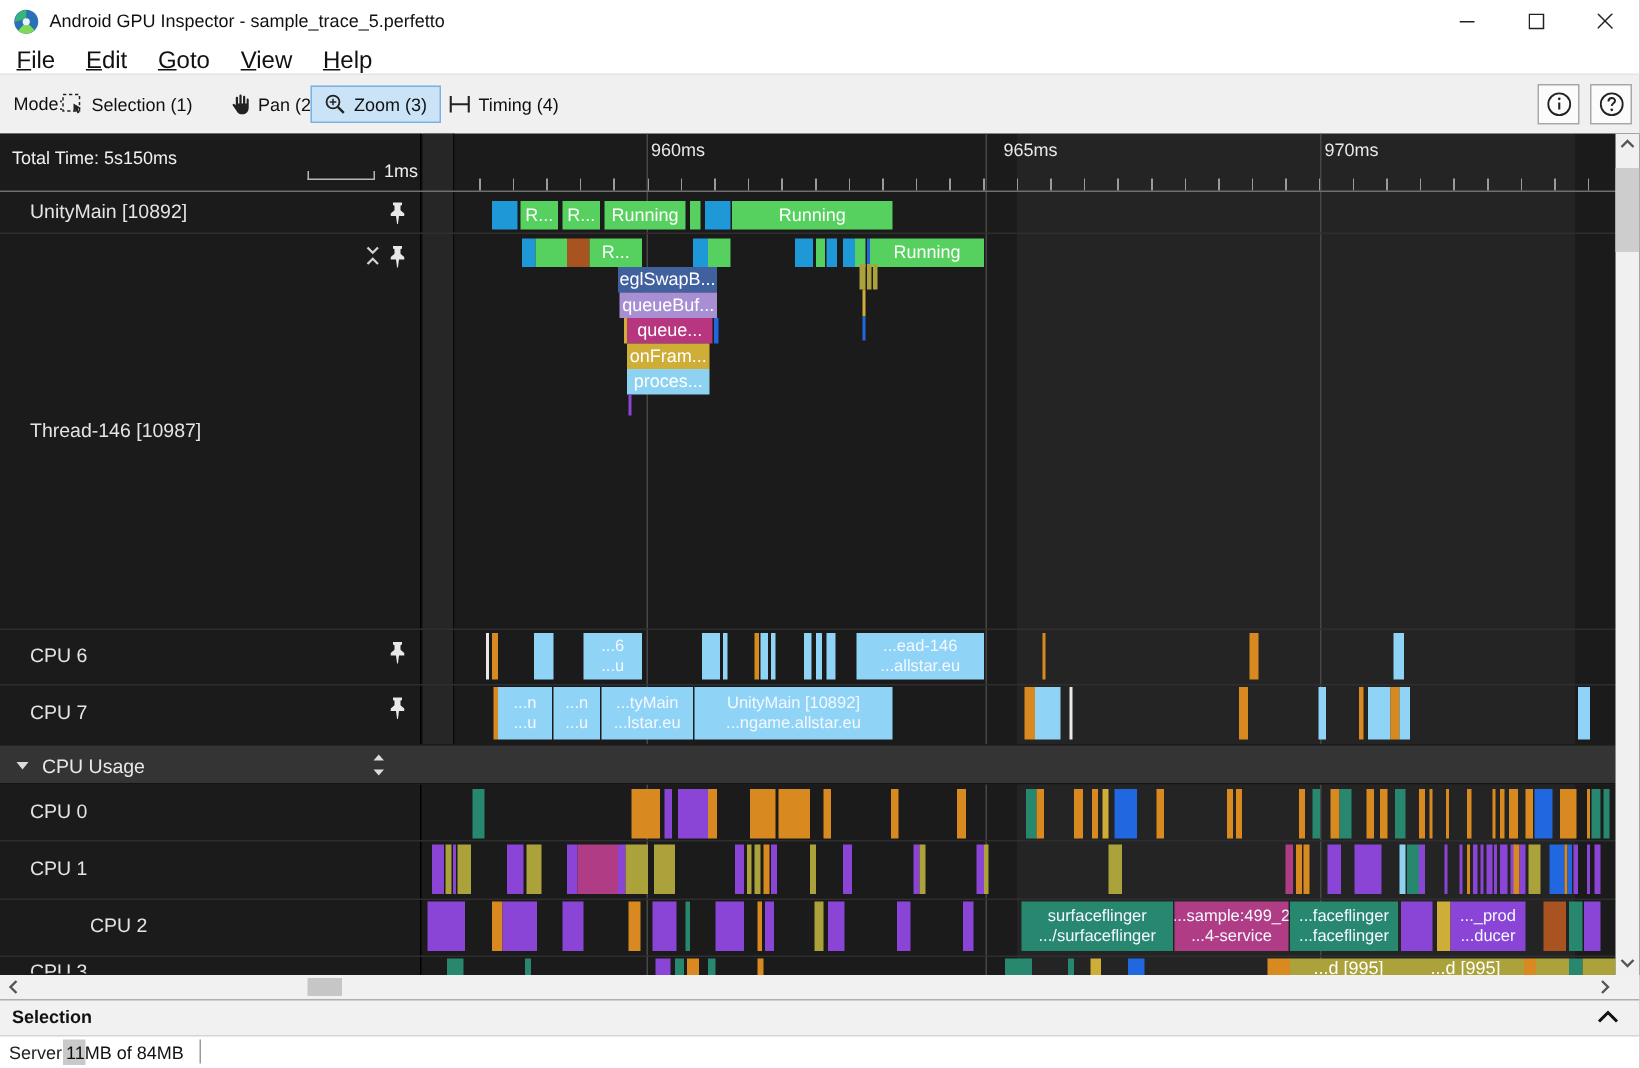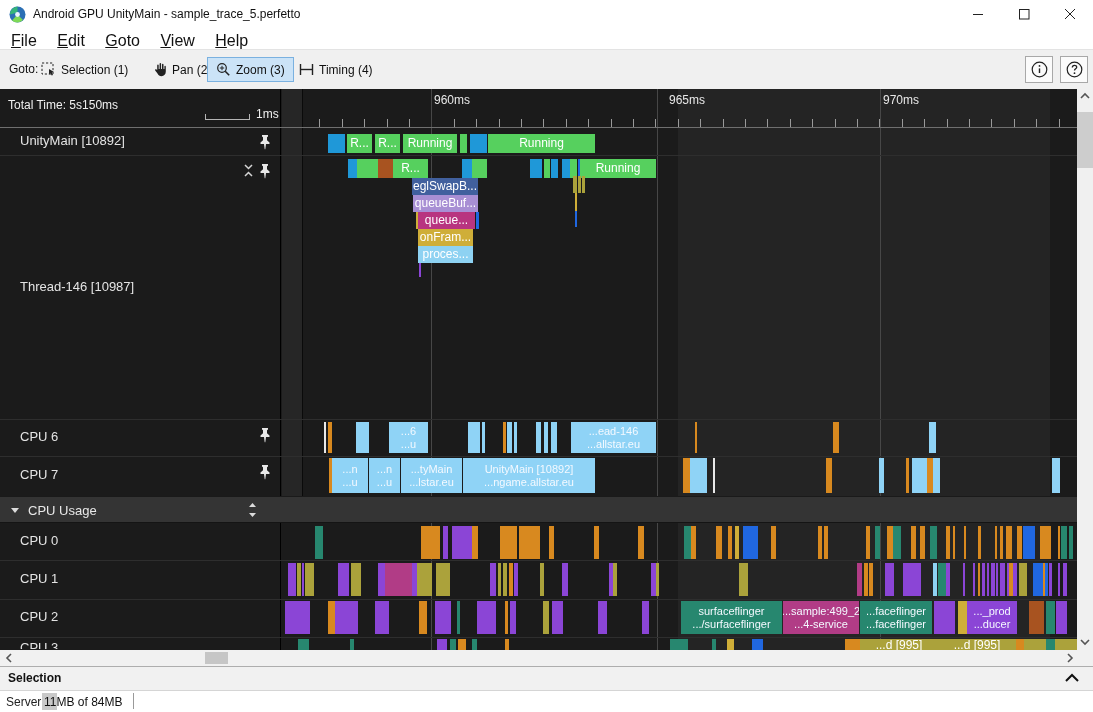--- a/index.html
+++ b/index.html
@@ -80,21 +80,21 @@
 
 <div id="app">
 
   <div class="titlebar">
     <svg class="appicon" viewBox="0 0 17 17">
       <circle cx="8.5" cy="8.5" r="8" fill="#2b6fb4"></circle>
       <path d="M8.5.5A8 8 0 0 0 1 8.5l7.5-2z" fill="#35b57a"></path>
       <path d="M3 14.5a8 8 0 0 0 11-.5L8.5 8.5z" fill="#7ed957"></path>
       <circle cx="8.5" cy="8.5" r="2.4" fill="#eaf4ff"></circle>
     </svg>
-    <span class="title">Android GPU UnityMain - sample_trace_5.perfetto</span>
+    <span class="title">Android GPU Inspector - sample_trace_5.perfetto</span>
     <div class="winbtn" style="left:955px">
       <svg width="11" height="11">
           <line x1="0" y1="5.5" x2="10" y2="5.5"></line>
         </svg>
     </div>
     <div class="winbtn" style="left:1001px">
       <svg width="11" height="11">
           <rect x="0.5" y="0.5" width="9.5" height="9.5"></rect>
         </svg>
     </div>
@@ -108,21 +108,21 @@
 
   <div class="menubar">
     <span class="menu-item">File</span>
     <span class="menu-item">Edit</span>
     <span class="menu-item">Goto</span>
     <span class="menu-item">View</span>
     <span class="menu-item">Help</span>
   </div>
 
   <div class="toolbar">
-    <span class="mode-label">Goto:</span>
+    <span class="mode-label">Mode:</span>
     <div class="tbtn" style="left:32px">
       <svg width="15" height="15" viewBox="0 0 15 15">
         <rect x="1" y="1" width="11" height="11" fill="none" stroke="#222" stroke-dasharray="2.2 1.8"></rect>
         <path d="M8 7l5 3-2.2.5L12 13l-1.3.6-1.2-2.4L8 12.6z" fill="#222"></path>
       </svg>
       <span>Selection (1)</span>
     </div>
     <div class="tbtn" style="left:144px">
       <svg width="14" height="15" viewBox="0 0 14 15">
         <path d="M4.2 8V3.2c0-1 1.5-1 1.5 0V7h.9V1.8c0-1 1.5-1 1.5 0V7h.9V2.6c0-1 1.5-1 1.5 0V7h.9V4.4c0-1 1.4-1 1.4 0v5.2c0 2.8-1.7 4.6-4.3 4.6-2 0-3-.8-4-2.6L2.2 8.4c-.5-.9.7-1.7 1.3-.8z" fill="#222"></path>
@@ -468,21 +468,21 @@
       <div class="trklabel" style="top: 340px;">CPU 6</div>
       <svg viewBox="0 0 14 16" class="pin" style="top: 338px;">
         <path d="M4 1h6v1.6l-1 .6v3l2.5 2.2V10H8l-.7 5.3h-.6L6 10H2.5V8.4L5 6.2v-3l-1-.6z" fill="#e8e8e8"></path>
       </svg>
       <div class="trklabel" style="top: 378px;">CPU 7</div>
       <svg viewBox="0 0 14 16" class="pin" style="top: 375px;">
         <path d="M4 1h6v1.6l-1 .6v3l2.5 2.2V10H8l-.7 5.3h-.6L6 10H2.5V8.4L5 6.2v-3l-1-.6z" fill="#e8e8e8"></path>
       </svg>
       <div class="trklabel" style="top: 444px;">CPU 0</div>
       <div class="trklabel" style="top: 482px;">CPU 1</div>
-      <div class="trklabel" style="top: 520px;">CPU 2</div>
+      <div class="trklabel" style="top: 520px; margin-left: 40px;">CPU 2</div>
       <div class="trklabel" style="top: 551px; height: 9px; overflow: hidden;">CPU 3</div>
     </div>
 
   <div class="hscroll">
     <svg class="harrow" style="left:5px" width="8" height="10" viewBox="0 0 8 10">
         <polyline points="6,1 2,5 6,9" fill="none" stroke="#555" stroke-width="1.6"></polyline>
       </svg>
     <div class="thumb"></div>
     <svg class="harrow" style="left:1066px" width="8" height="10" viewBox="0 0 8 10">
         <polyline points="2,1 6,5 2,9" fill="none" stroke="#555" stroke-width="1.6"></polyline>

